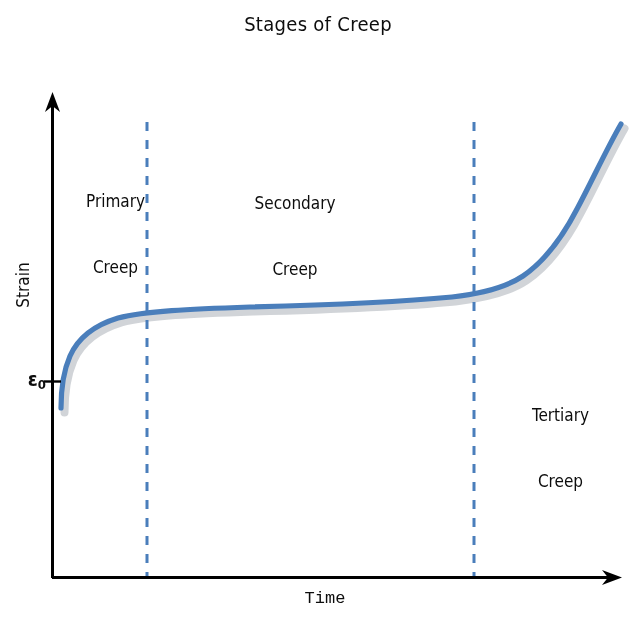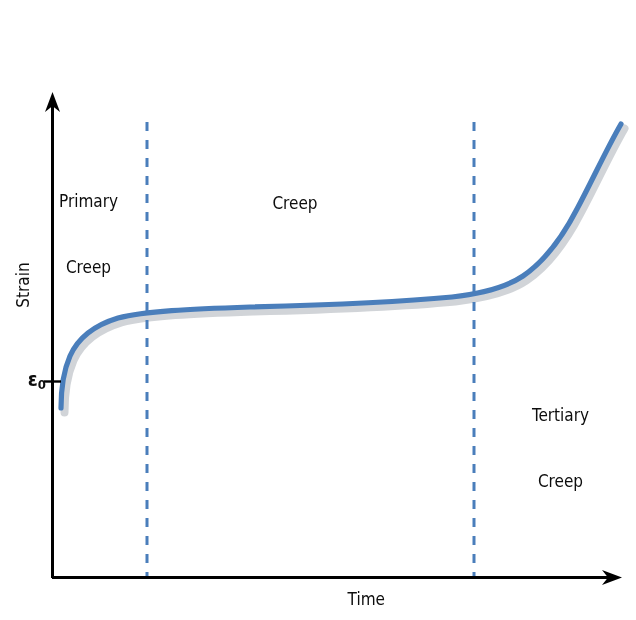--- a/index.html
+++ b/index.html
@@ -39,40 +39,41 @@
     width: 636px;
     text-align: center;
     font-size: 20px;
     letter-spacing: 0.3px;
   }
   .stage-label {
     text-align: center;
     font-size: 17px;
   }
   #stage-primary {
-    left: 41px;
+    left: 68px;
     top: 146px;
     width: 95px;
   }
   #stage-secondary {
     left: 200px;
     top: 148px;
     width: 190px;
   }
   #stage-tertiary {
     left: 494px;
     top: 360px;
     width: 133px;
   }
   #axis-label-time {
     left: 265px;
     top: 588px;
     width: 120px;
-    text-align: right;
+    text-align: center;
     font-size: 17px;
+    font-family: Liberation Mono, monospace;
   }
   #axis-label-strain {
     left: -17px;
     top: 274px;
     width: 80px;
     text-align: center;
     font-size: 17px;
     transform: rotate(-90deg);
     transform-origin: 50% 50%;
   }
@@ -127,27 +128,29 @@
 
     <line x1="52.5" y1="100" x2="52.5" y2="578" stroke="#000000" stroke-width="3"></line>
     <polygon points="52.5,92 45,112 52.5,106 60,112" fill="#000000"></polygon>
 
     <line x1="52" y1="577.5" x2="613" y2="577.5" stroke="#000000" stroke-width="3"></line>
     <polygon points="622,577.5 602,570 608,577.5 602,585" fill="#000000"></polygon>
 
     <line x1="44" y1="381.5" x2="61" y2="381.5" stroke="#000000" stroke-width="2.4"></line>
   </svg>
 
+  <div class="lbl" id="chart-title">Stages of Creep</div>
 
   <div class="lbl stage-label" id="stage-primary">
     <div>Primary</div>
     <div>Creep</div>
   </div>
 
   <div class="lbl stage-label" id="stage-secondary">
+    <div>Secondary</div>
     <div>Creep</div>
   </div>
 
   <div class="lbl stage-label" id="stage-tertiary">
     <div>Tertiary</div>
     <div>Creep</div>
   </div>
 
   <div class="lbl" id="axis-label-time">Time</div>
 

